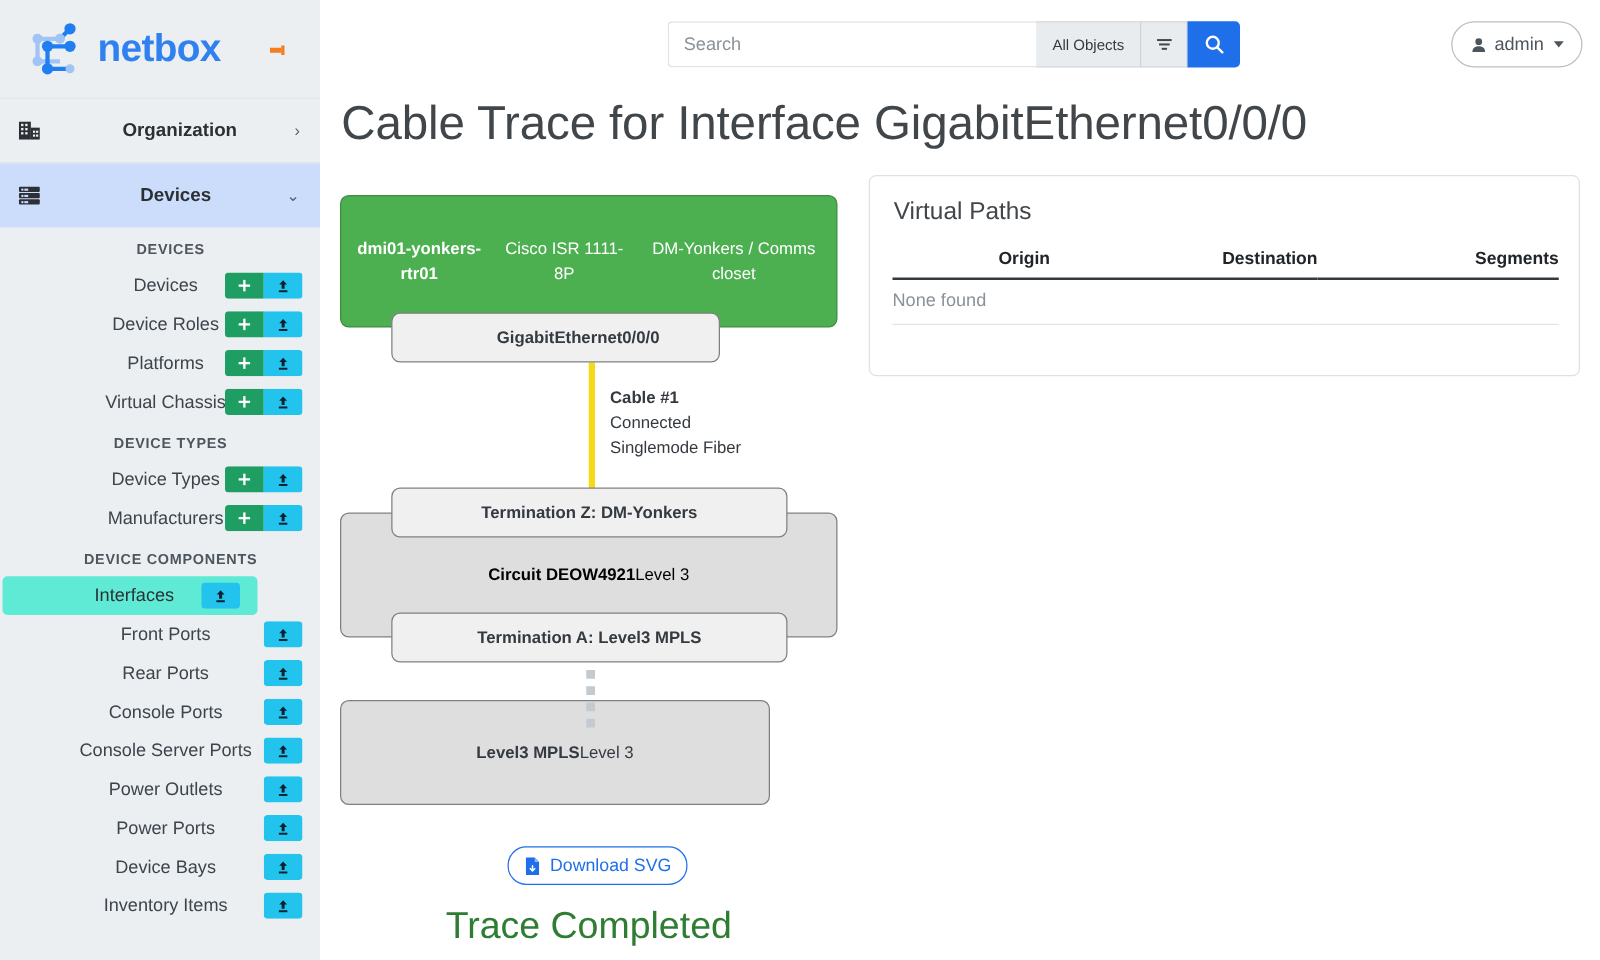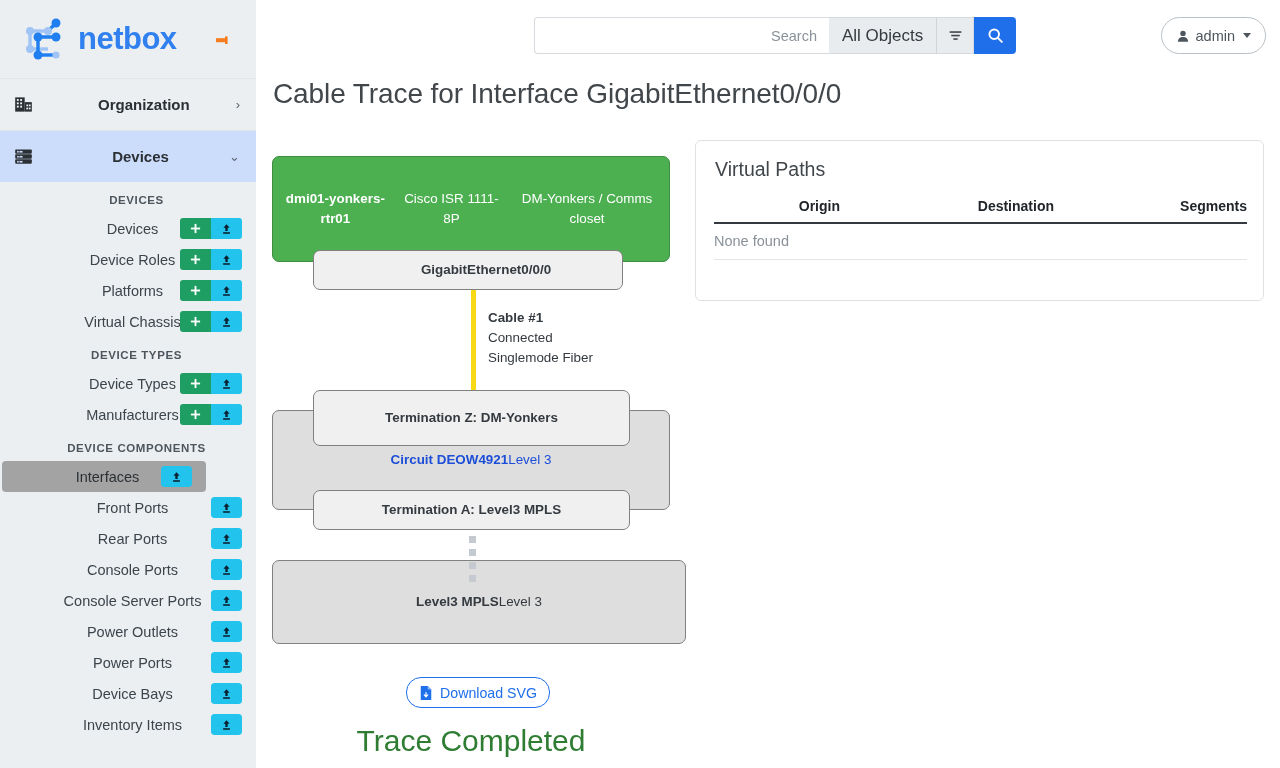--- a/index.html
+++ b/index.html
@@ -52,21 +52,21 @@
     font-size: 11.5px; font-weight: 700; letter-spacing: 0.6px;
     color: #4d555d; padding: 12px 0 7px 17px; text-transform: uppercase;
   }
   .nav-item {
     height: 31px; display: flex; align-items: center;
     padding-left: 17px; padding-right: 8px;
     position: relative; cursor: pointer;
   }
   .nav-item .ilabel { font-size: 14.5px; color: #3c444c; flex: 1; }
   .nav-item.sel {
-    background: #a3a3a3; border-radius: 4px;
+    background: #5eead4; border-radius: 4px;
     margin-left: 2px; margin-right: 50px; padding-left: 15px;
   }
   .nav-item.sel .ilabel { color: #2b3035; }
   .btn-pair {
     position: absolute; right: 14px; top: 5px;
     display: flex; border-radius: 3px; overflow: hidden;
   }
   .btn-add {
     width: 31px; height: 21px; background: #1f9e63;
     display: flex; align-items: center; justify-content: center;
@@ -87,28 +87,27 @@
     position: absolute; left: 278px; top: 17px;
     display: flex; height: 37px;
   }
   .search-input {
     width: 295px; height: 37px;
     border: 1px solid #d6dade; border-right: none;
     border-radius: 4px 0 0 4px;
     font-size: 14.5px; color: #333; padding: 0 12px;
     outline: none; background: #fff;
     font-family: "Liberation Sans", sans-serif;
-    text-align: right;
   }
   .search-input::placeholder { color: #8a9199; }
   .search-scope {
     height: 37px; background: #e9ecef;
     border: 1px solid #d6dade; border-left: none; border-right: none;
     display: flex; align-items: center; padding: 0 13px;
-    font-size: 17px; color: #343a40; cursor: pointer;
+    font-size: 12px; color: #343a40; cursor: pointer;
   }
   .search-filter {
     width: 38px; height: 37px; background: #e9ecef;
     border: 1px solid #d6dade; border-left: 1px solid #d0d4d8;
     display: flex; align-items: center; justify-content: center;
     cursor: pointer;
   }
   .search-go {
     width: 42px; height: 37px; background: #1f6feb;
     border-radius: 0 4px 4px 0;
@@ -126,21 +125,21 @@
   .caret {
     width: 0; height: 0; margin-left: 2px;
     border-left: 4.5px solid transparent;
     border-right: 4.5px solid transparent;
     border-top: 5px solid #4d555d;
   }
 
   
   #main { position: absolute; left: 256px; top: 71px; width: 1024px; }
   .page-title {
-    font-size: 28px; color: #41464b; font-weight: 400;
+    font-size: 38px; color: #41464b; font-weight: 400;
     padding: 7px 0 0 17px; letter-spacing: -0.1px;
   }
 
   #trace {
     position: absolute; left: 16px; top: 85px;
     width: 400px; height: 500px;
   }
   .nodebox {
     position: absolute;
     border: 1.2px solid #6d6d6d;
@@ -152,29 +151,29 @@
   .n-title { font-weight: 700; font-size: 13.4px; line-height: 20px; }
   .n-sub   { font-size: 13.4px; line-height: 20px; }
   .dev-node {
     left: 0; top: 0; width: 398px; height: 106px;
     background: #4caf50; border-color: #3f8c43; color: #ffffff;
   }
   .term-node {
     background: #f0f0f0; color: #343a40;
     border-color: #808080;
   }
-  .if-node  { left: 41px; top: 94px;  width: 310px; height: 40px; z-index: 3; padding-left: 36px; }
-  .tz-node  { left: 41px; top: 234px; width: 317px; height: 56px; z-index: 3; }
+  .if-node  { left: 41px; top: 94px;  width: 263px; height: 40px; z-index: 3; padding-left: 36px; }
+  .tz-node  { left: 41px; top: 234px; width: 317px; height: 40px; z-index: 3; }
   .ta-node  { left: 41px; top: 334px; width: 317px; height: 40px; z-index: 3; }
   .circuit-node {
     left: 0; top: 254px; width: 398px; height: 100px;
-    background: #dedede; border-color: #808080; color: #1d4ed8; z-index: 2;
+    background: #dedede; border-color: #808080; color: #000000; z-index: 2;
   }
   .endpoint-node {
-    left: 0; top: 404px; width: 414px; height: 84px;
+    left: 0; top: 404px; width: 344px; height: 84px;
     background: #dedede; border-color: #808080; color: #343a40;
   }
   .cable-line {
     position: absolute; left: 199px; top: 134px;
     width: 5px; height: 101px; background: #f7d917; z-index: 1;
   }
   .cable-info { position: absolute; left: 216px; top: 152px; }
   .cable-info div { font-size: 13.4px; line-height: 20px; color: #343a40; }
   .cable-info .cl-name { font-weight: 700; }
   .dots { position: absolute; left: 197px; top: 380px; z-index: 1; }

